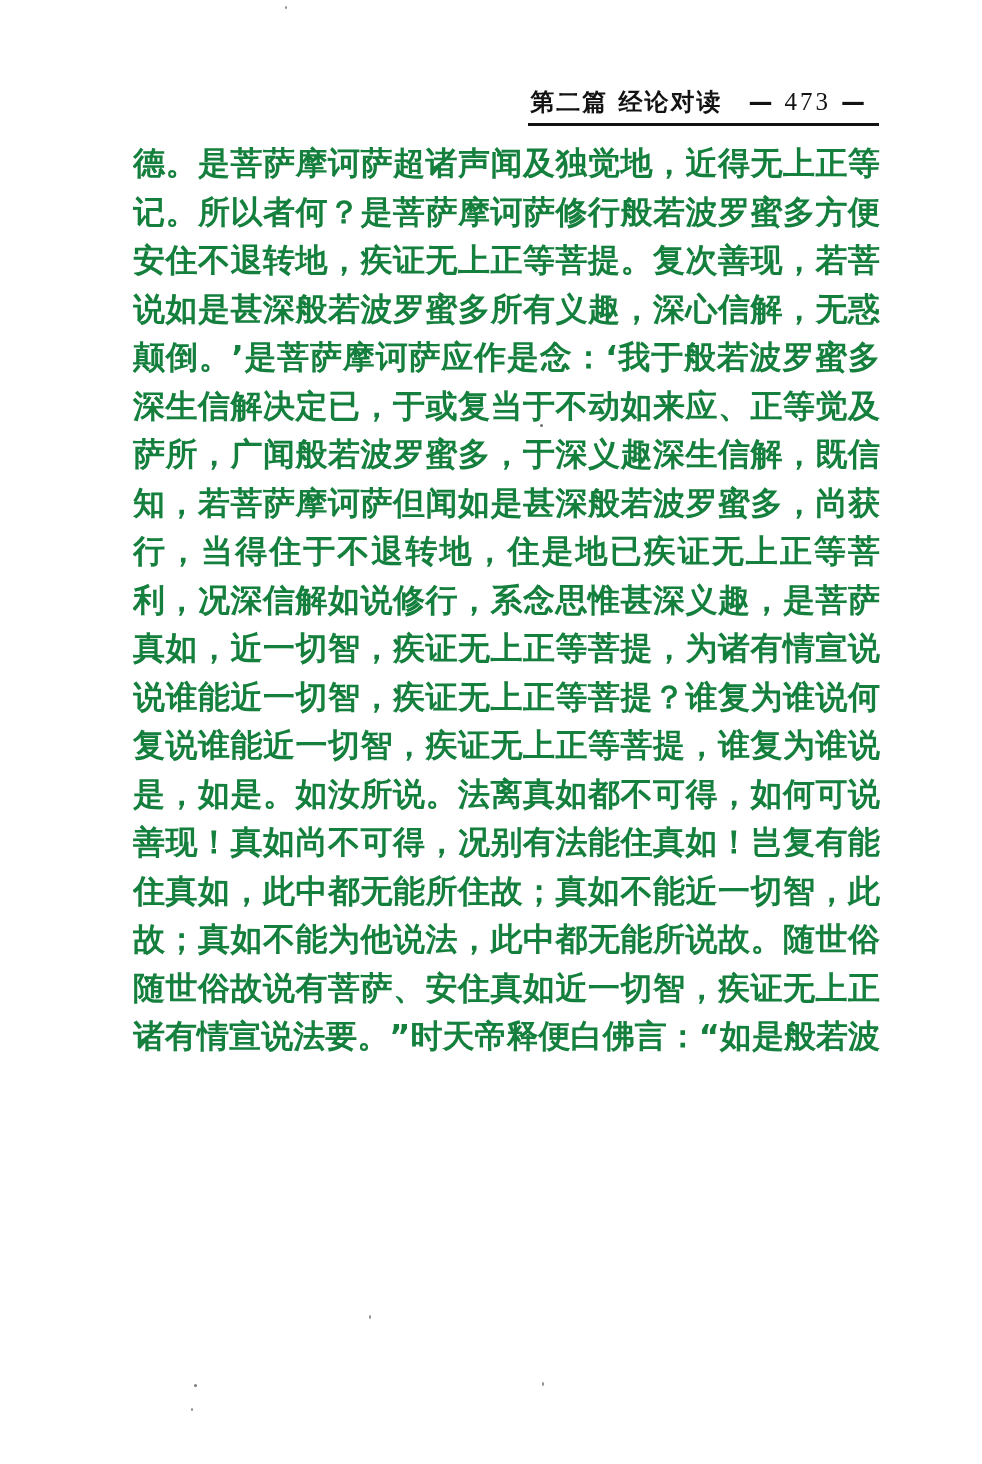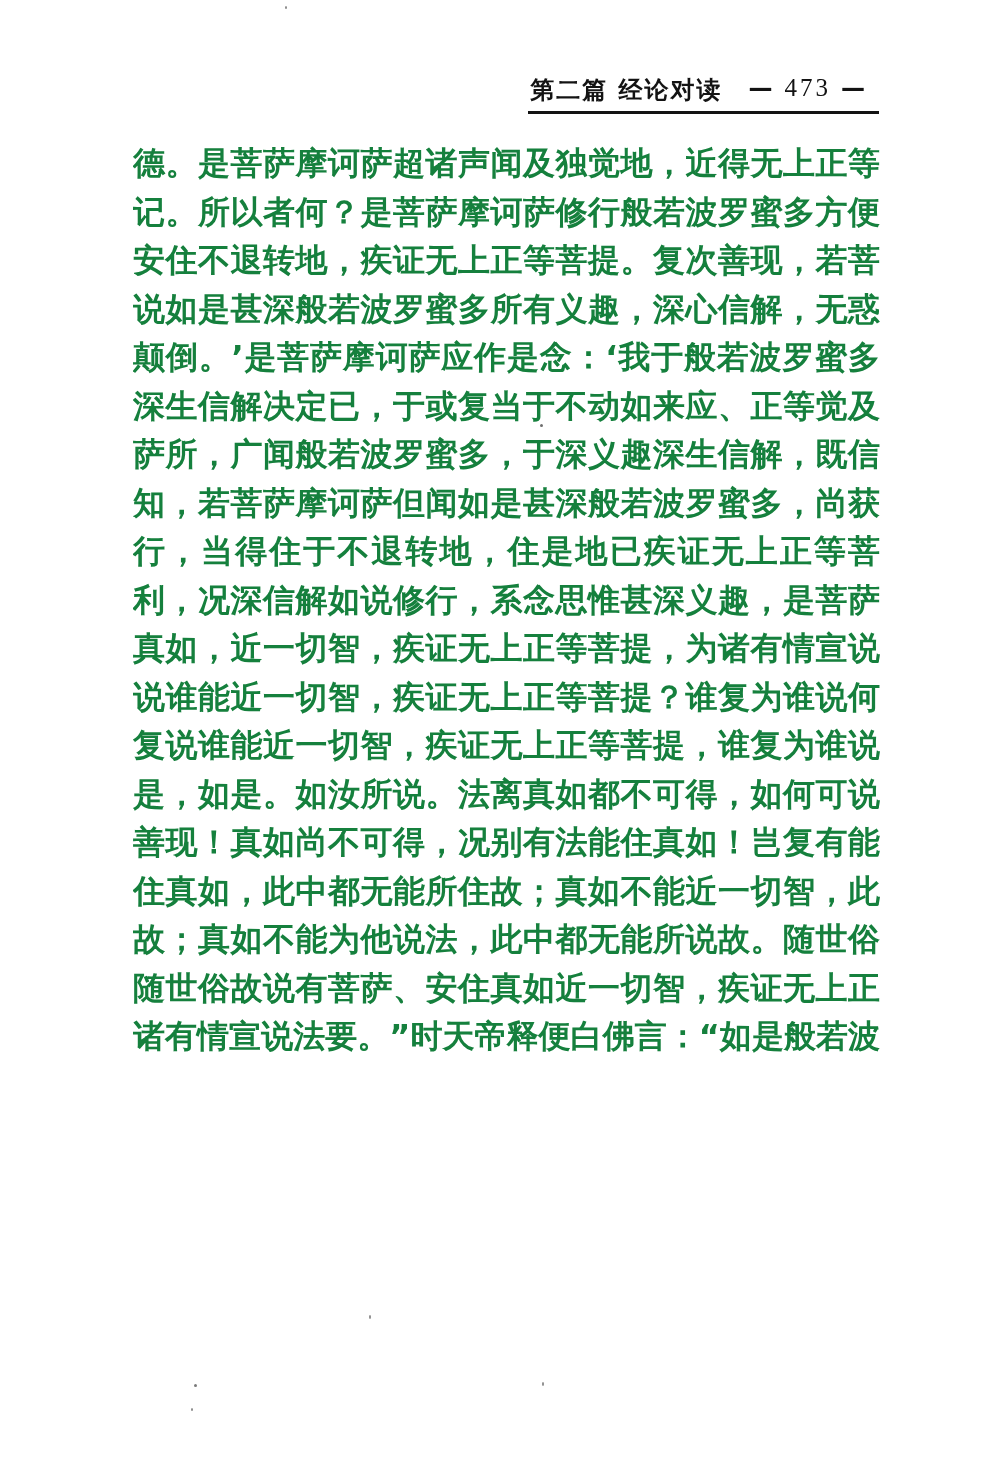--- a/index.html
+++ b/index.html
@@ -10,24 +10,24 @@
     width: 982px;
     height: 1464px;
     position: relative;
     background: #ffffff;
     font-family: "DejaVu Sans", sans-serif;
     overflow: hidden;
   }
   
   .running-header {
     position: absolute;
-    top: 74px;
+    top: 86px;
     right: 103px;
     display: inline-flex;
-    align-items: flex-start;
+    align-items: center;
     padding: 0 2px 5px 2px;
     border-bottom: 3px solid #131313;
     color: #131313;
     font-weight: bold;
     font-size: 24px;
     letter-spacing: 2px;
     white-space: nowrap;
   }
   .running-header .hdr-sep {
     display: inline-block;

